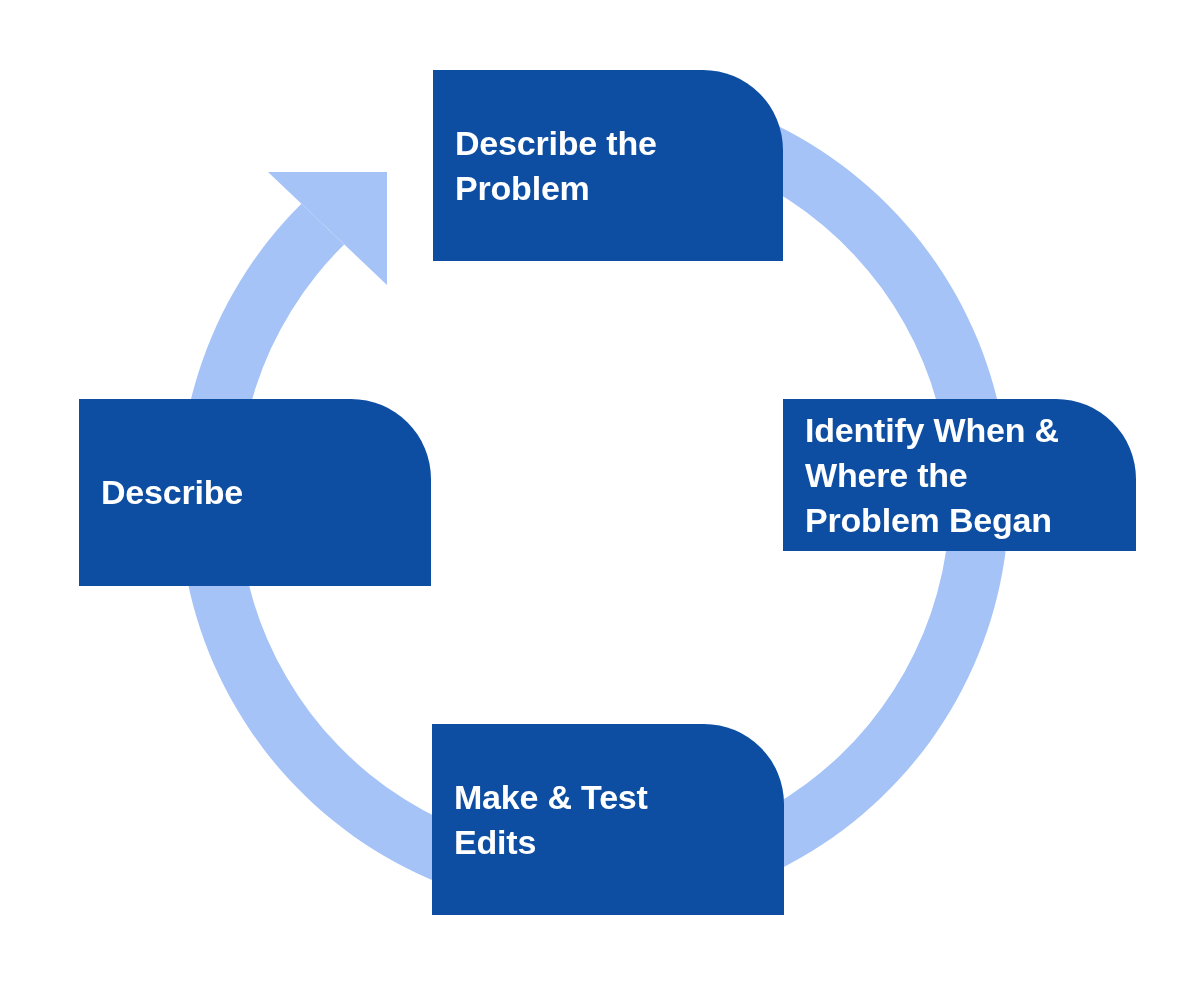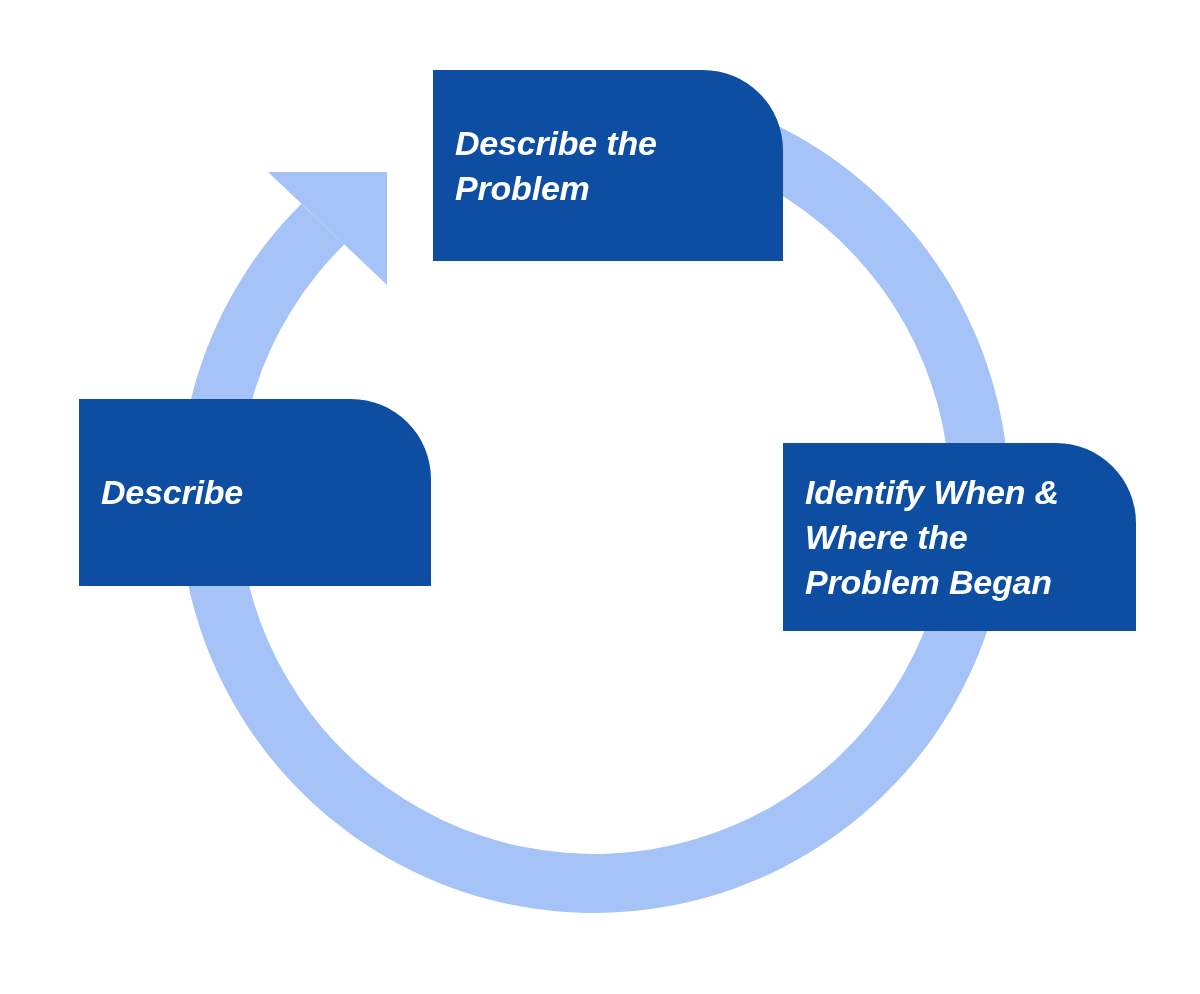--- a/index.html
+++ b/index.html
@@ -26,32 +26,31 @@
   }
   .step-box {
     position: absolute;
     background: var(--box, #0d4ea3);
     border-radius: 0 80px 0 0;
     display: flex;
     align-items: center;
     box-sizing: border-box;
     padding-left: 22px;
     padding-right: 12px;
-    font-style: italic;
   }
   .step-label {
     color: var(--text, #ffffff);
     font-weight: bold;
     font-size: 34px;
     line-height: 45px;
     letter-spacing: -0.2px;
     white-space: pre-line;
   }
   .box-top    { left: 433px; top: 70px;  width: 350px; height: 191px; }
-  .box-right  { left: 783px; top: 399px; width: 353px; height: 188px; margin-top: 44px; }
+  .box-right  { left: 783px; top: 399px; width: 353px; height: 152px; }
   .box-bottom { left: 432px; top: 724px; width: 352px; height: 191px; }
   .box-left   { left: 79px;  top: 399px; width: 352px; height: 187px; }
 </style>
 </head>
 <body>
 
 <div class="canvas">
 
   <svg class="ring-svg" viewBox="0 0 1200 994">
 
@@ -68,18 +67,22 @@
     <span class="step-label">Describe the
 Problem</span>
   </div>
 
   <div class="step-box box-right">
     <span class="step-label">Identify When &amp;
 Where the
 Problem Began</span>
   </div>
 
+  <div class="step-box box-bottom">
+    <span class="step-label">Make &amp; Test
+Edits</span>
+  </div>
 
   <div class="step-box box-left">
     <span class="step-label">Describe</span>
   </div>
 
 </div>
 
 </body></html>

